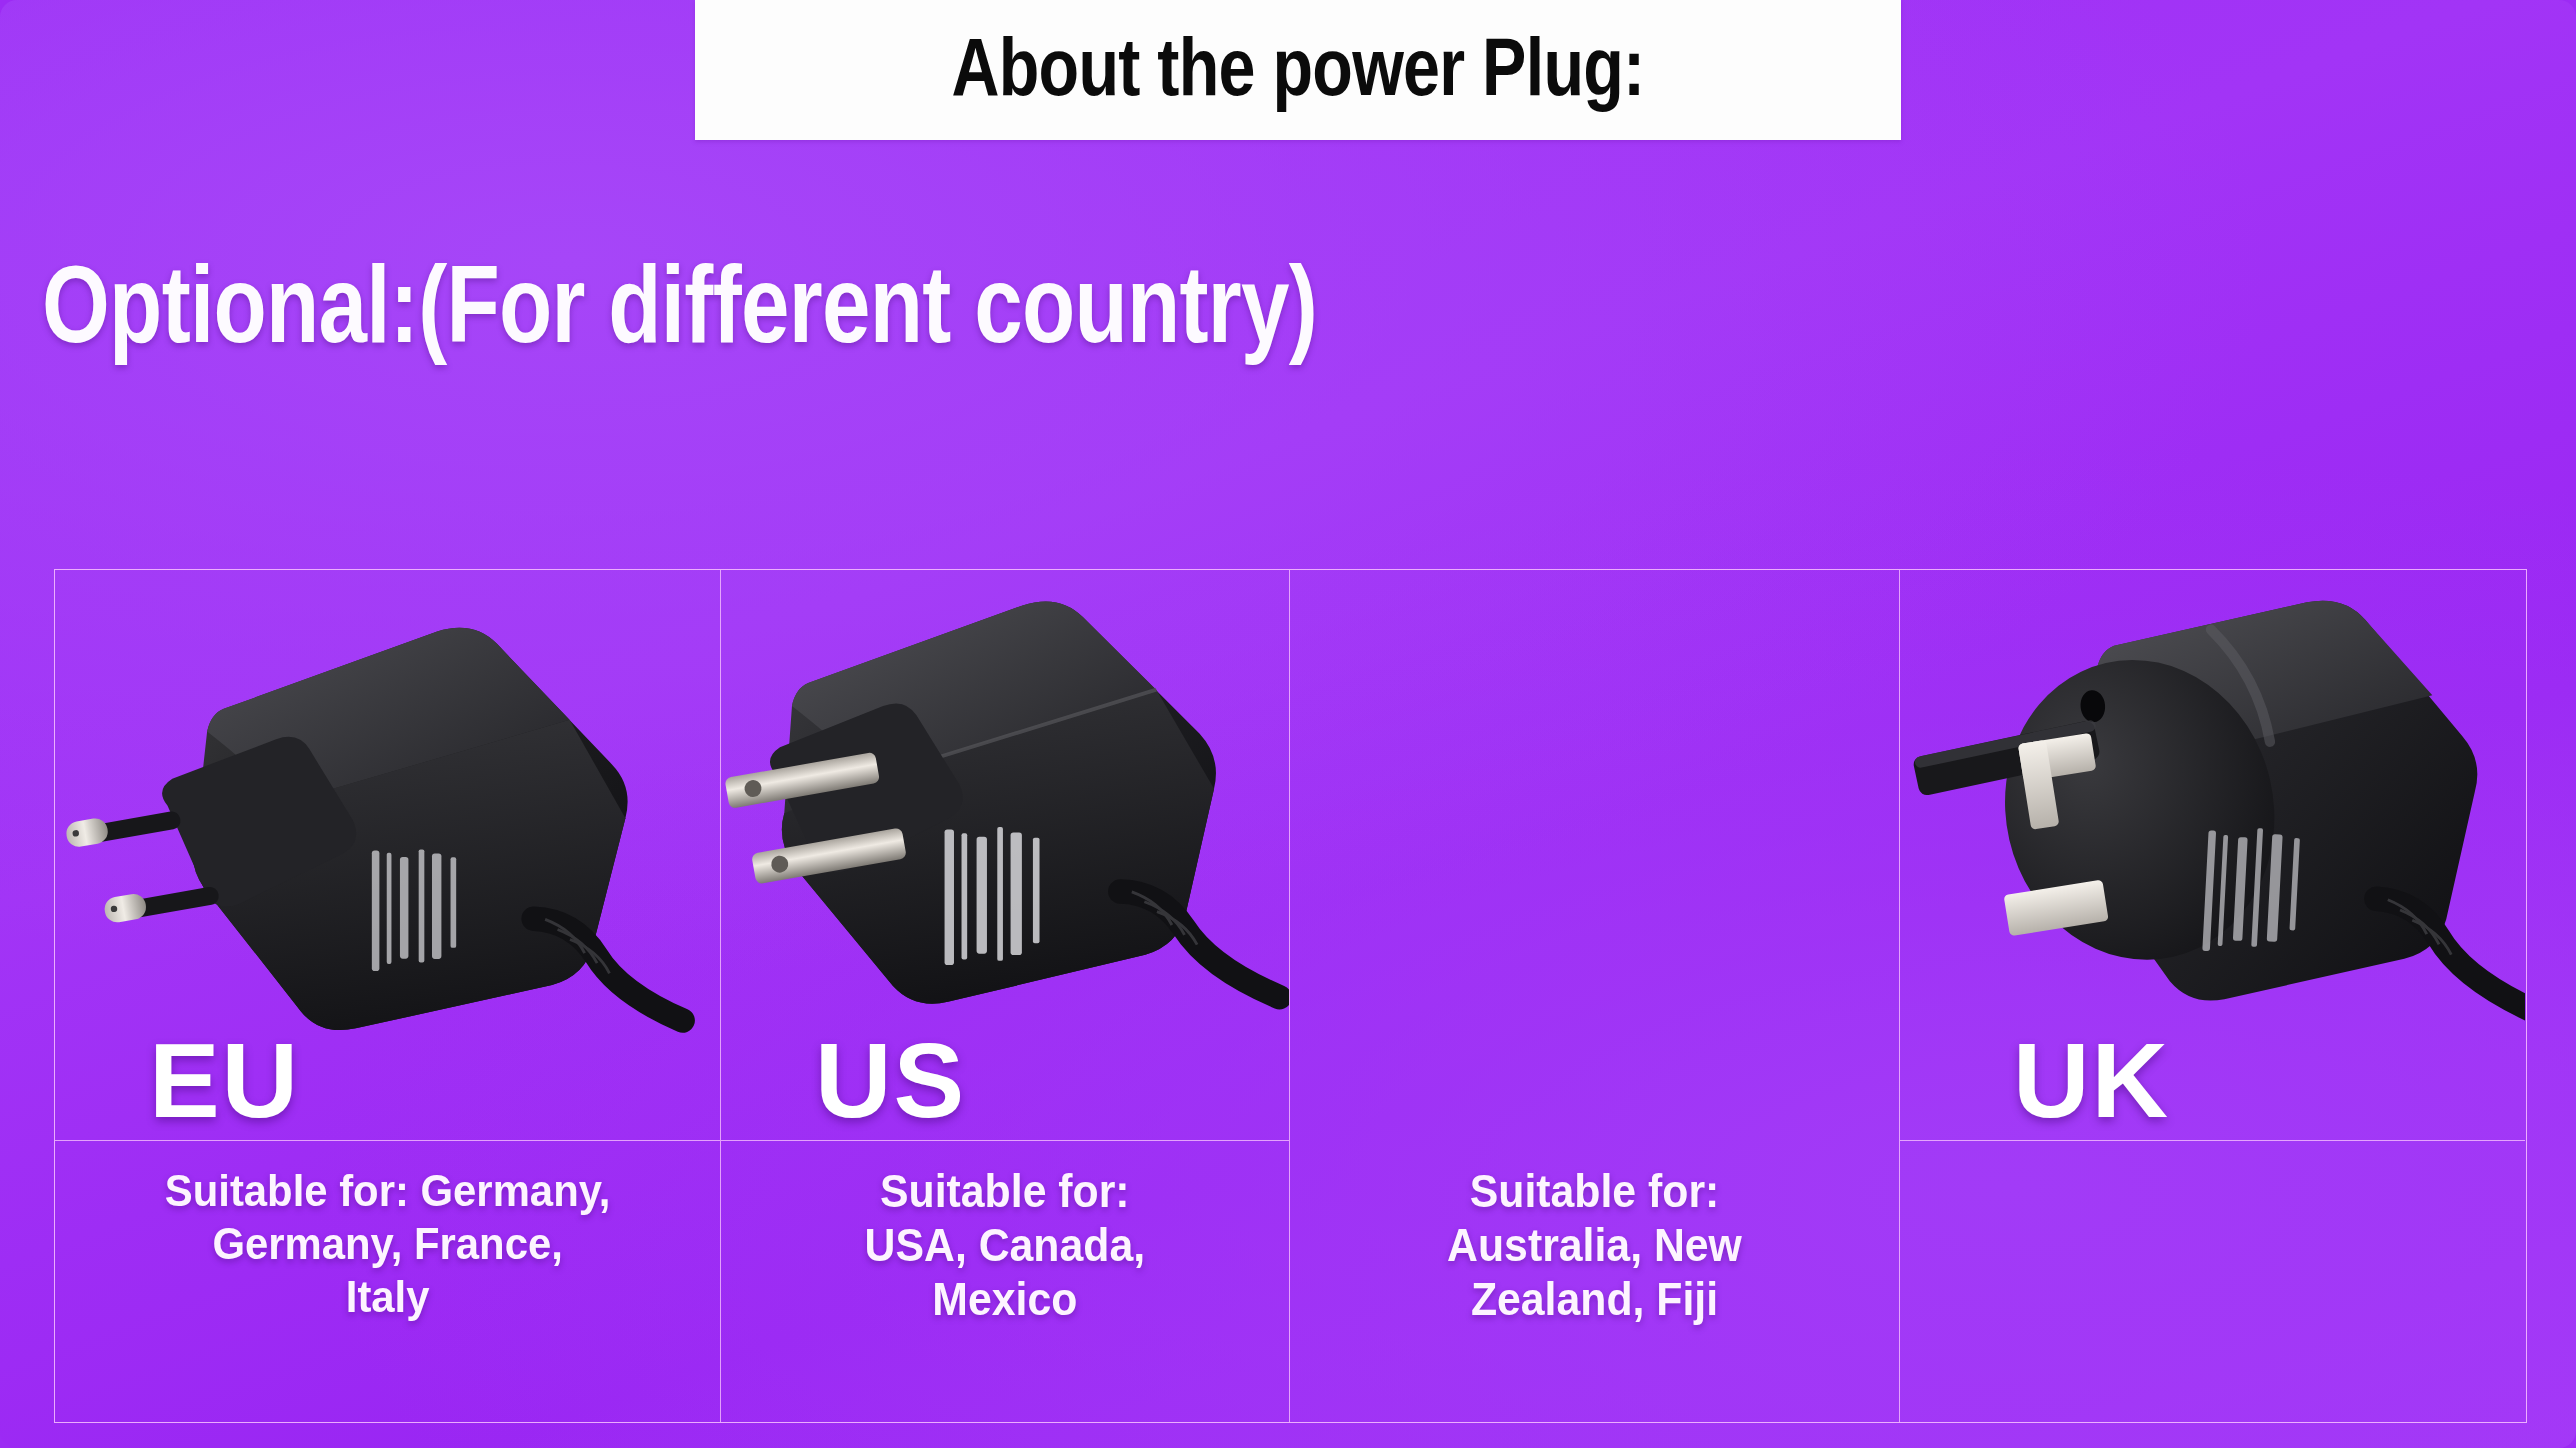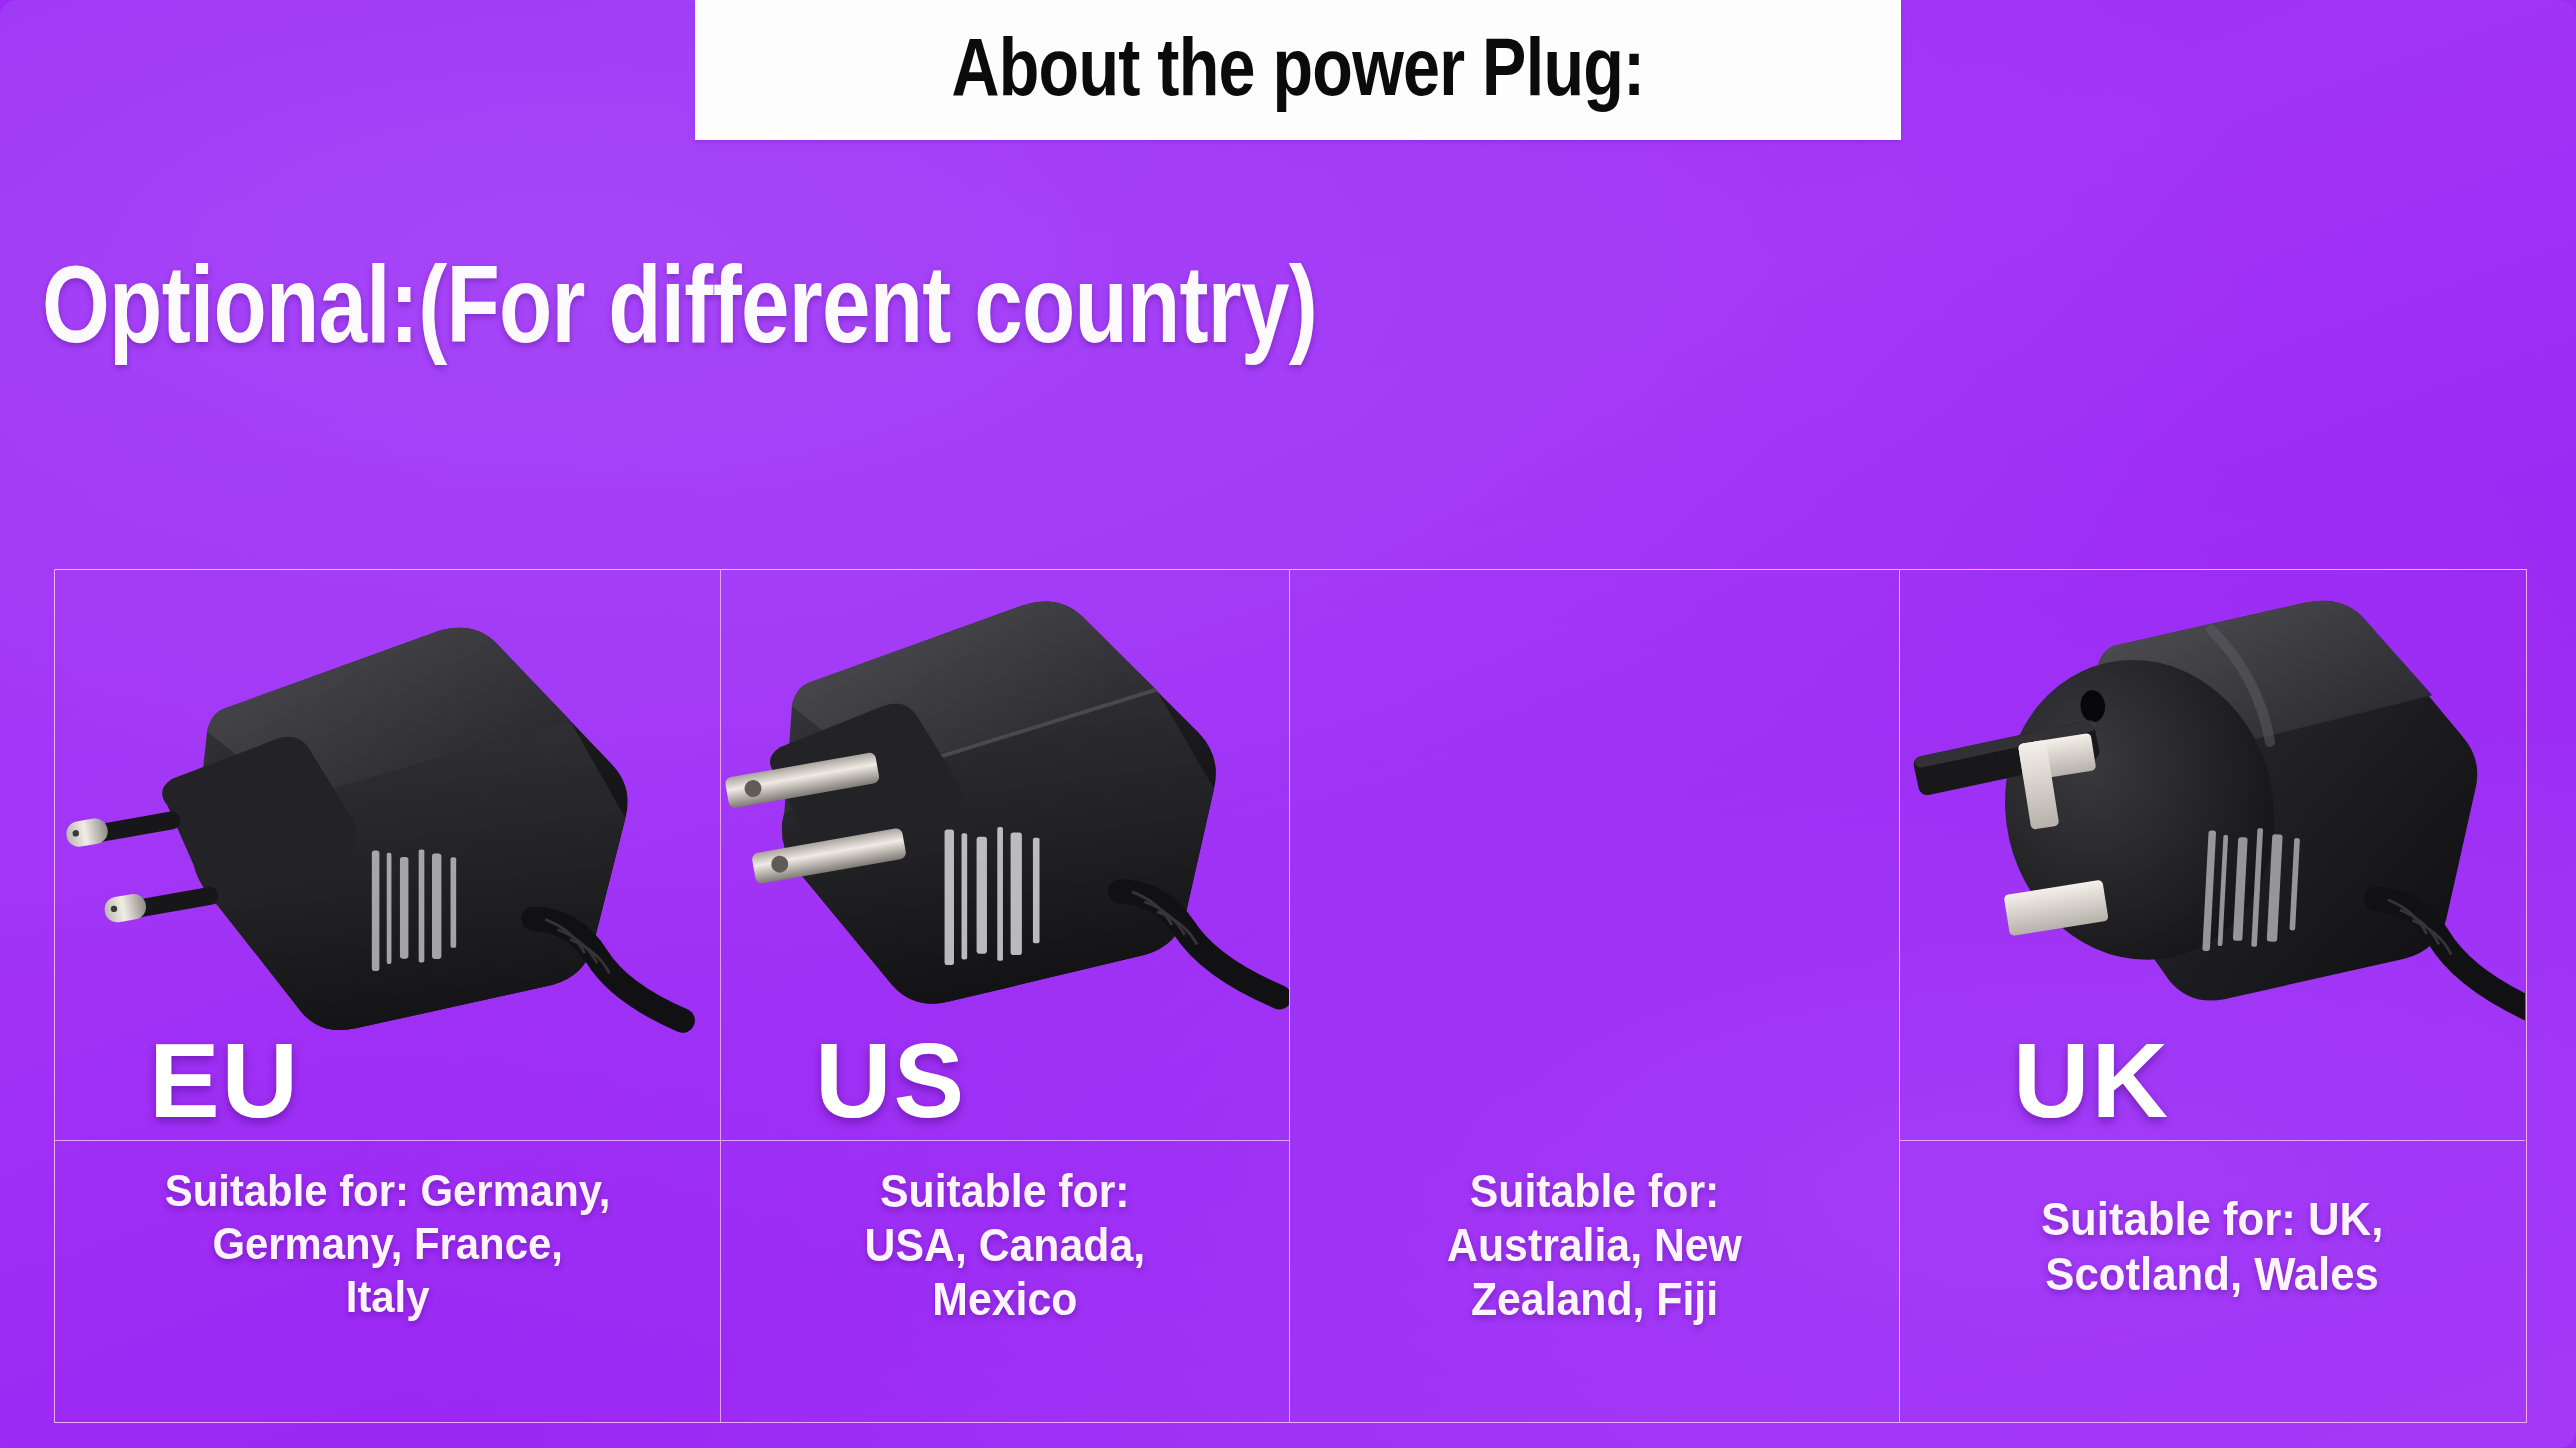--- a/index.html
+++ b/index.html
@@ -395,21 +395,17 @@
               <g stroke="#3a3a3e" stroke-width="3" fill="none" opacity=".9">
                 <path d="M512 366 q28 14 38 40"></path>
                 <path d="M524 378 q28 14 38 40"></path>
                 <path d="M536 390 q28 14 38 40"></path>
               </g>
             </g>
           </svg>
         </div>
         <div class="plug-label">UK</div>
       </div>
-      <div class="cell-bottom">
-        <div class="suit-text">Suitable for: UK,
-Scotland, Wales</div>
-      </div>
     </div>
 
   </div>
 </div>
 
 
 </body></html>

